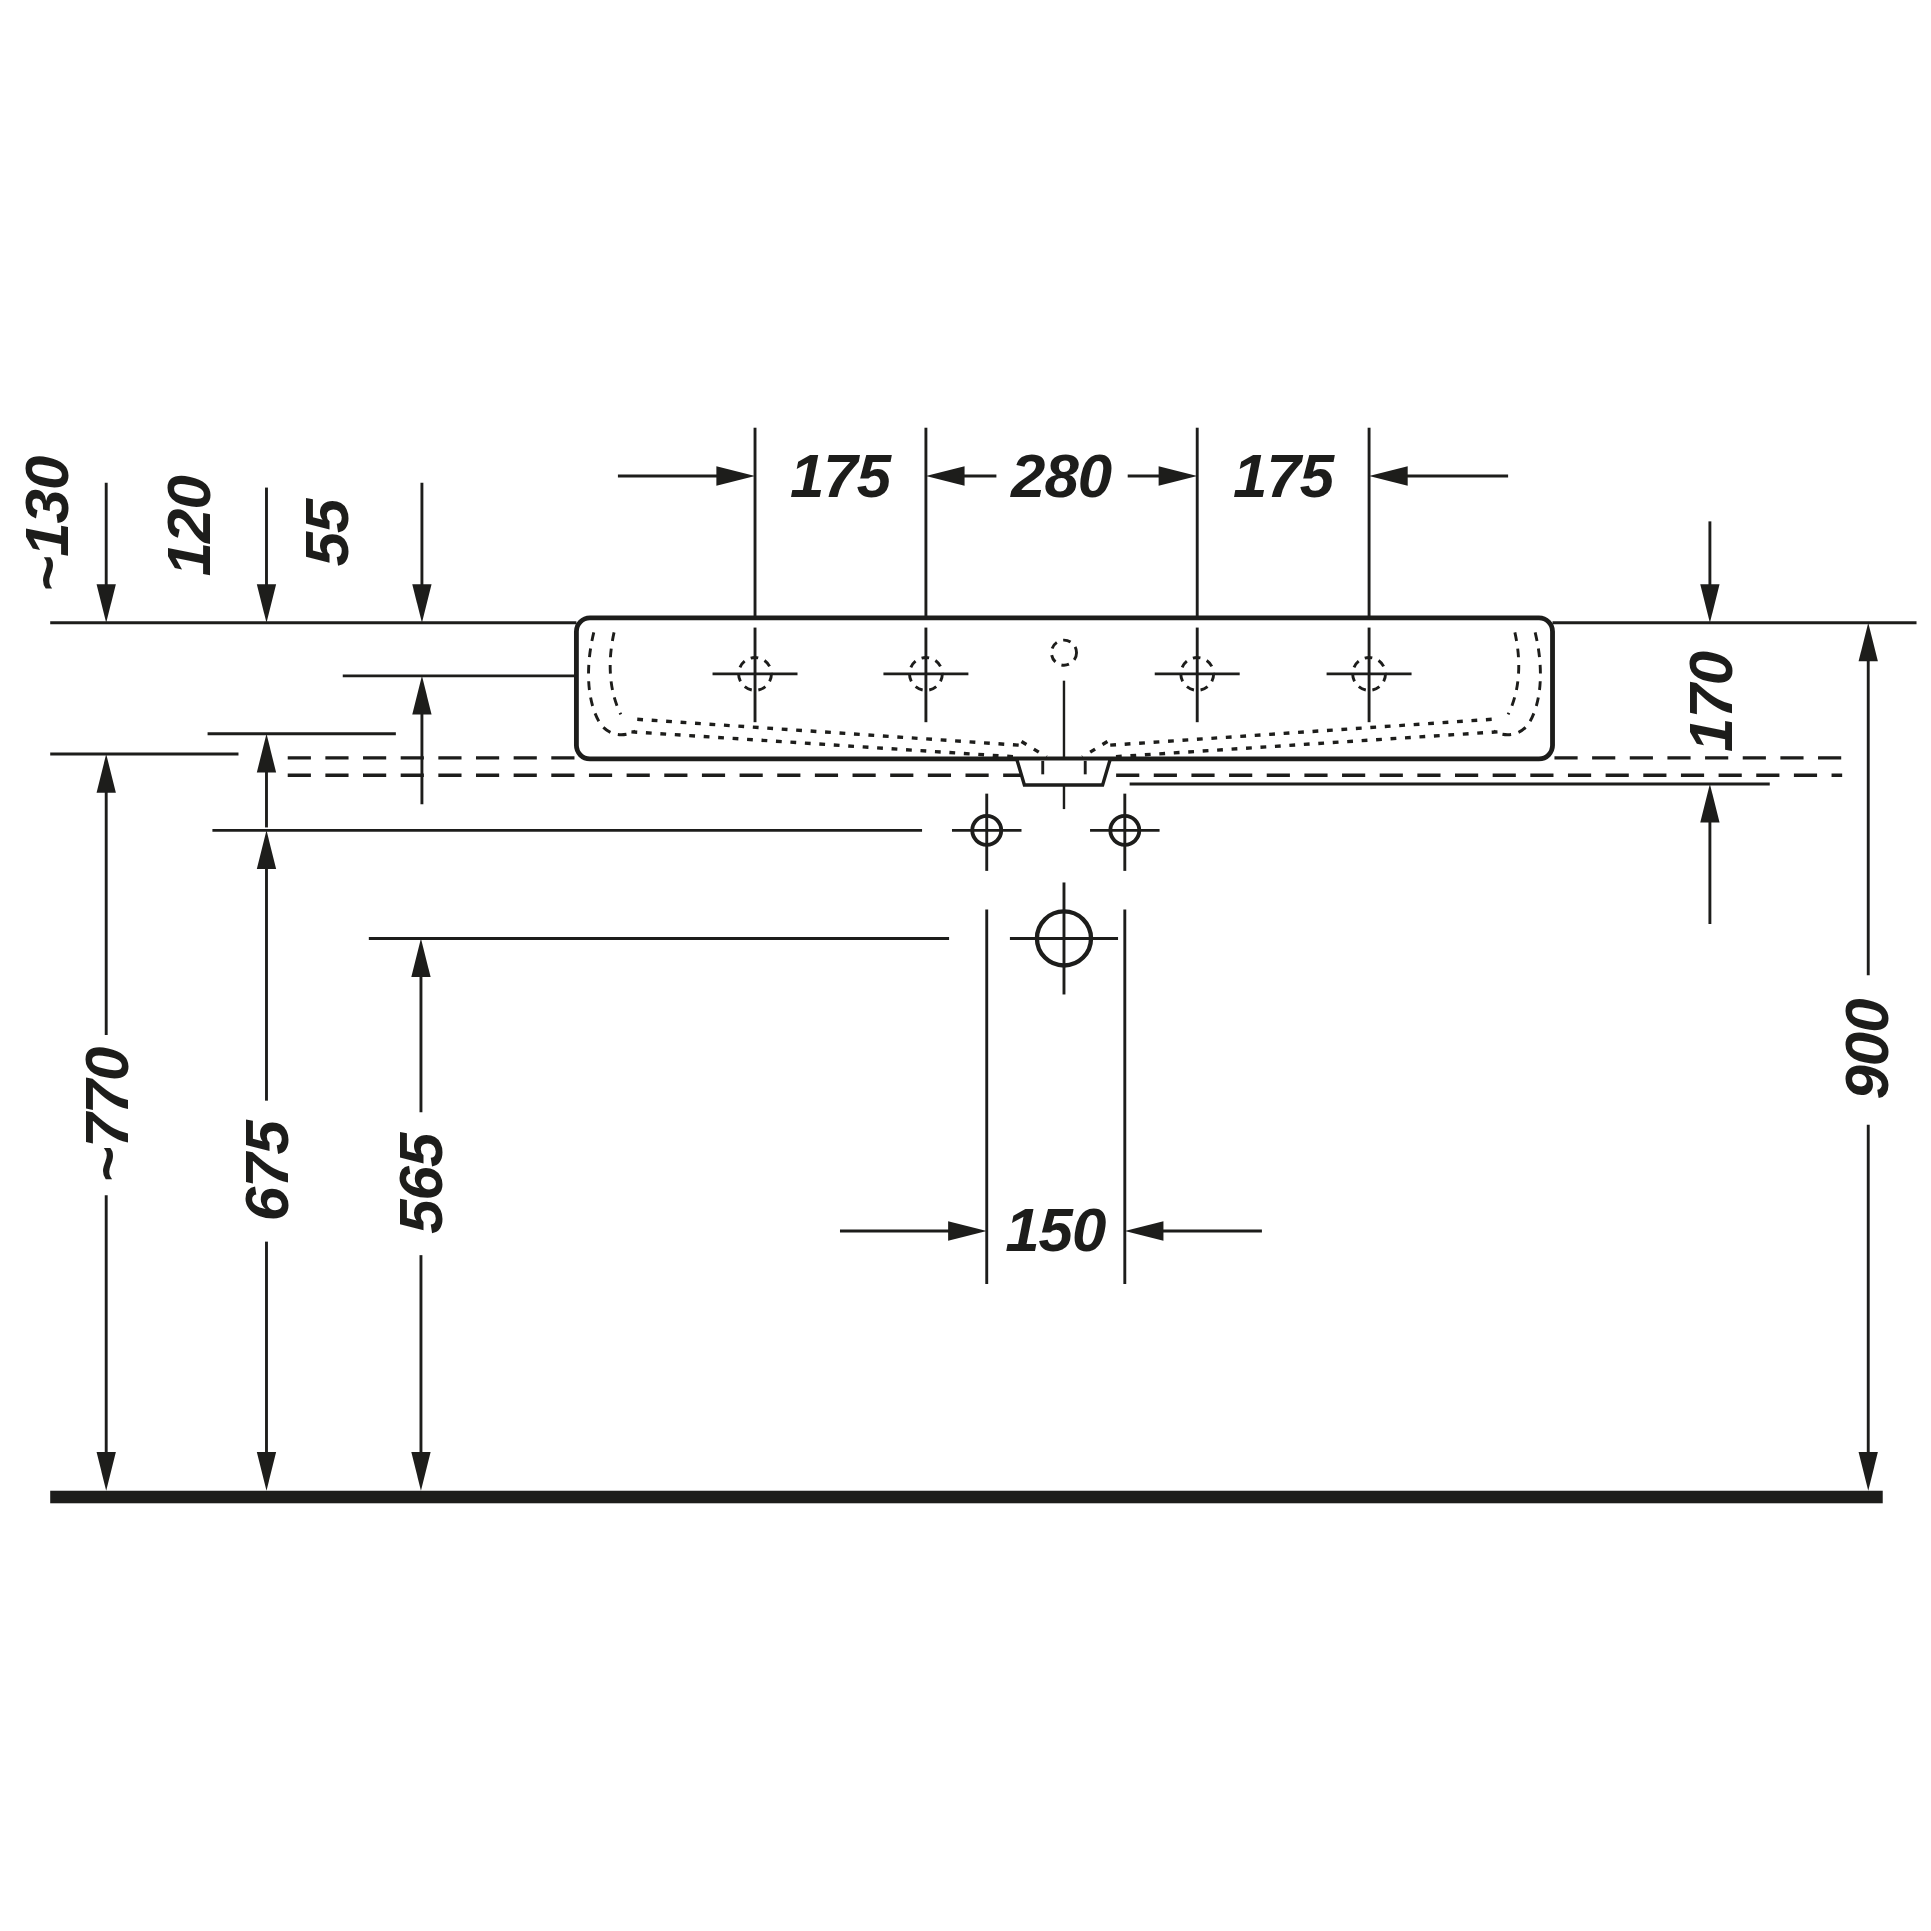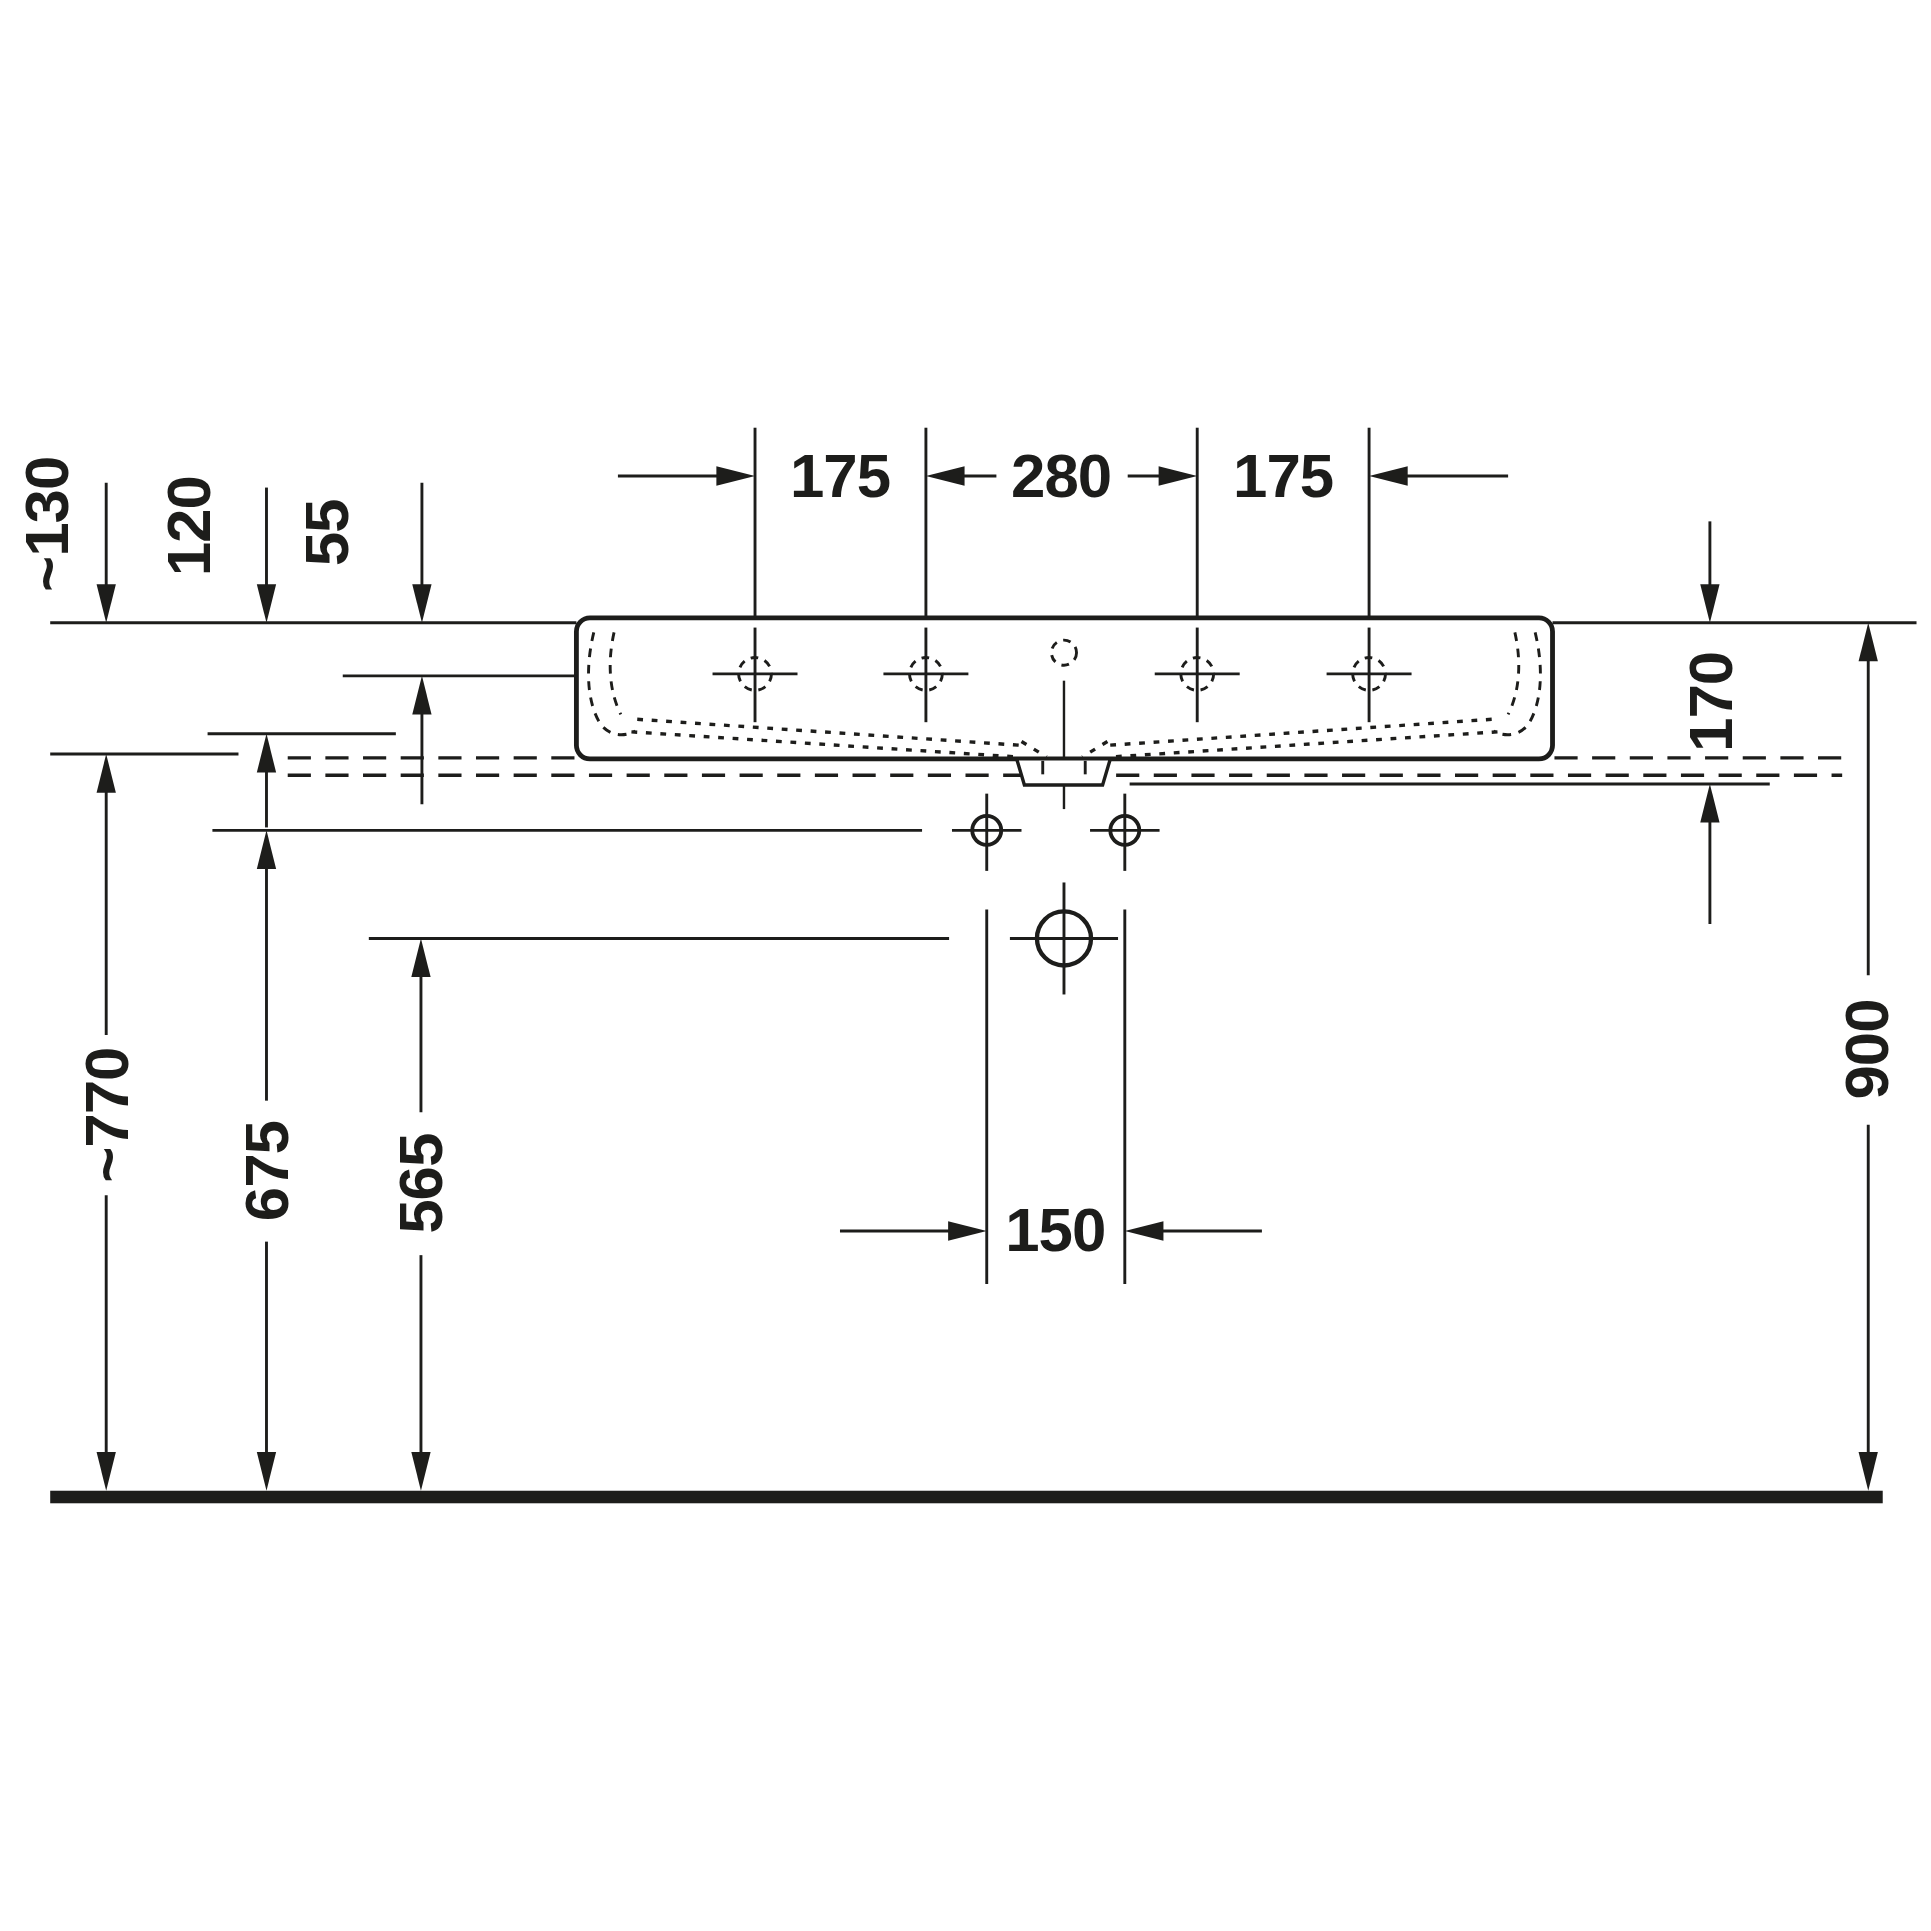--- a/index.html
+++ b/index.html
@@ -1,16 +1,16 @@
 <!DOCTYPE html>
 <html><head>
 <meta charset="utf-8">
 <style>
   html,body{margin:0;padding:0;background:#ffffff;}
-  .stage{width:1931px;height:1931px;background:#ffffff;position:relative;font-family:"Liberation Sans",sans-serif;}
+  .stage{width:1931px;height:1931px;background:#ffffff;position:relative;font-family:"Liberation Sans",sans-serif;font-style:italic;}
   svg{display:block;}
   .dim-text{font-family:"Liberation Sans",sans-serif;font-weight:700;font-size:64px;fill:#1d1d1b;letter-spacing:-1px;}
 </style>
 </head>
 <body>
 
 <div class="stage">
 <svg width="1931" height="1931" viewBox="0 0 2000 2000">
 
   <g stroke="#1d1d1b" stroke-width="3">

